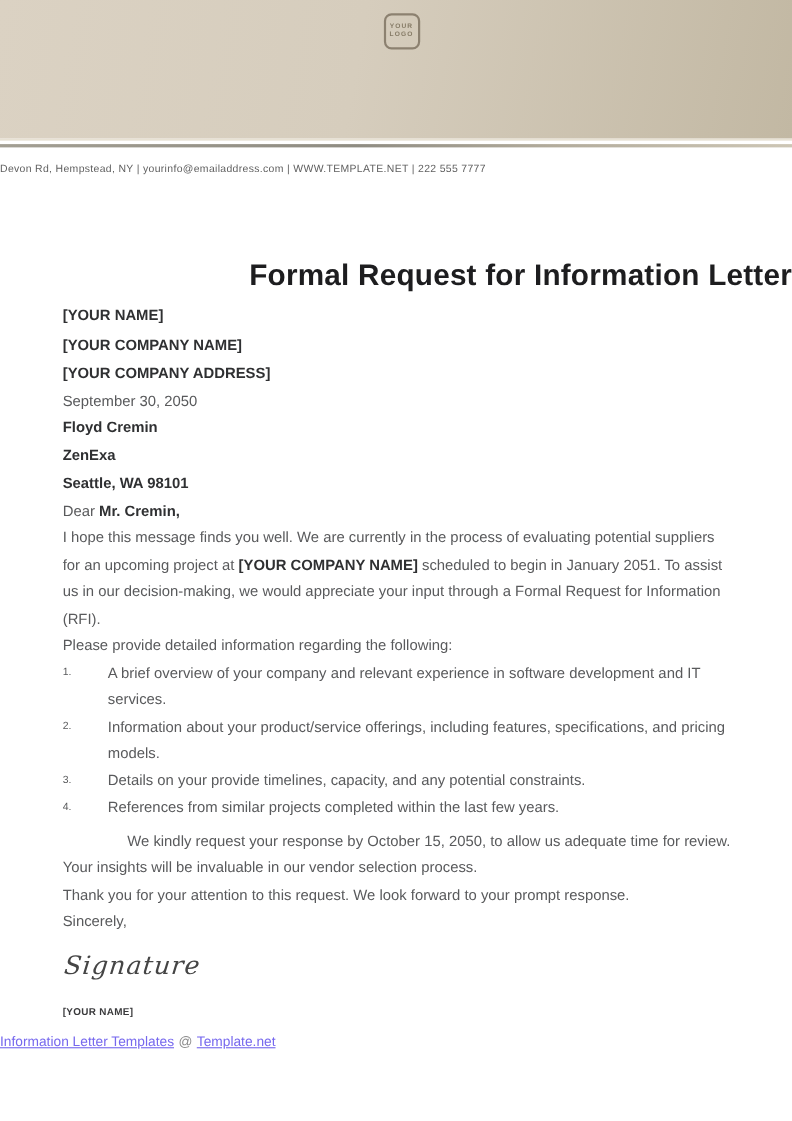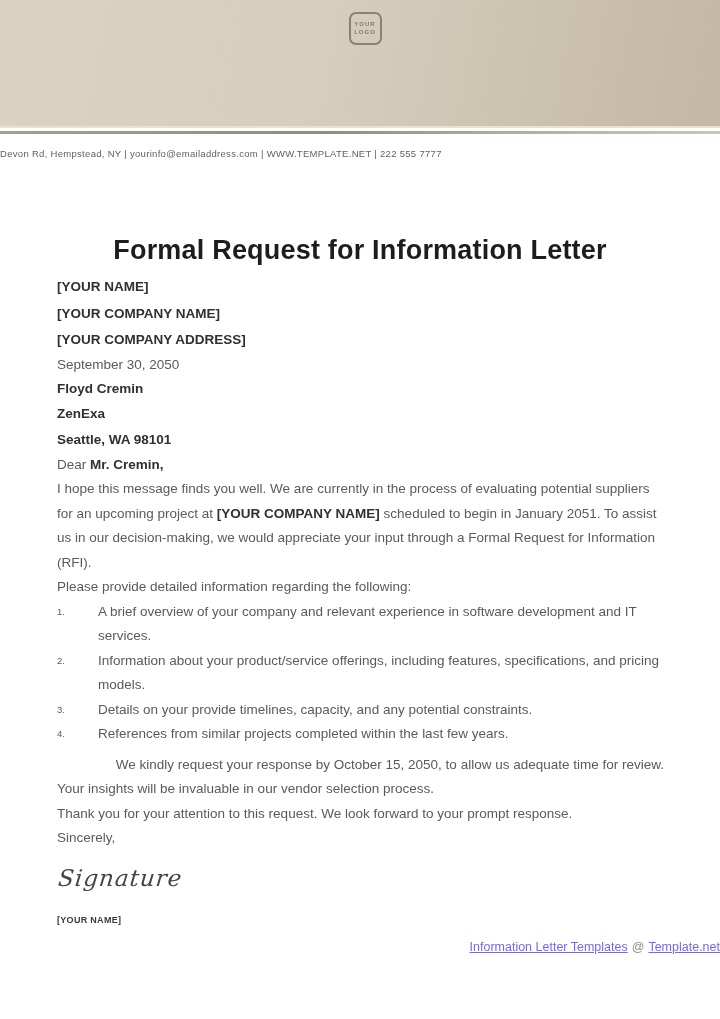--- a/index.html
+++ b/index.html
@@ -29,21 +29,21 @@
   .edge2 { height:3px; background:#ffffff; }
   .rule  { height:3px;
     background:linear-gradient(90deg,#a39f93 0%, #8f8c82 45%, #b3ac9c 70%, #cdc6b5 100%); }
   
   .contact {
     margin:13px 0 0; 
     color:#5f5f5f; font-size:9.5px; letter-spacing:0.3px; line-height:14px;
   }
   
   .title {
-    margin:72px 0 0; text-align:center;
+    margin:72px 0 0; text-align:right;
     color:#1d1d1f; font-size:27px; font-weight:bold; letter-spacing:0.2px;
     line-height:34px;
   }
   .letter {
     padding:8px 56px 0 57px;
     color:#595a5c; font-size:13.5px; line-height:24.5px;
   }
   .letter p { margin:0; }
   .b { font-weight:bold; color:#2f3032; }
   .gap2 { margin-top:2px !important; }
@@ -57,21 +57,21 @@
     font-size:23px; color:#454545; letter-spacing:1px;
     transform:skewX(-6deg); transform-origin:left bottom;
     width:max-content; line-height:26px;
   }
   .sig-name {
     margin-top:24px; font-size:9px; font-weight:bold; color:#3a3a3c;
     letter-spacing:0.3px; line-height:11px;
   }
   
   .footer {
-    margin-top:14px; text-align:right; font-size:12.5px; line-height:15px;
+    margin-top:14px; text-align:left; font-size:12.5px; line-height:15px;
   }
   .footer a { color:#7668ee; text-decoration:underline; cursor:pointer; }
   .footer .sep { color:#8d8d8d; margin:0 4px; }
 </style>
 </head>
 <body>
 
 <div class="band">
   <div class="logo-box">
     <span>YOUR</span>

